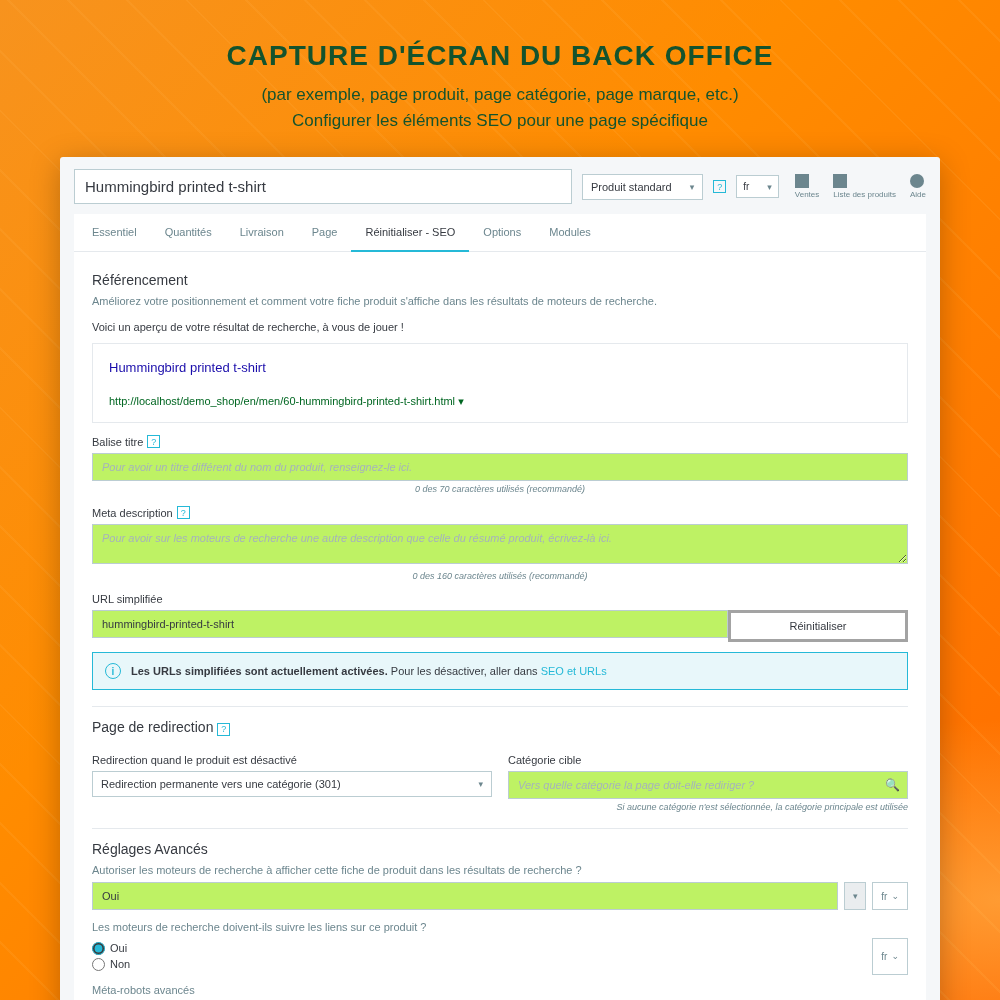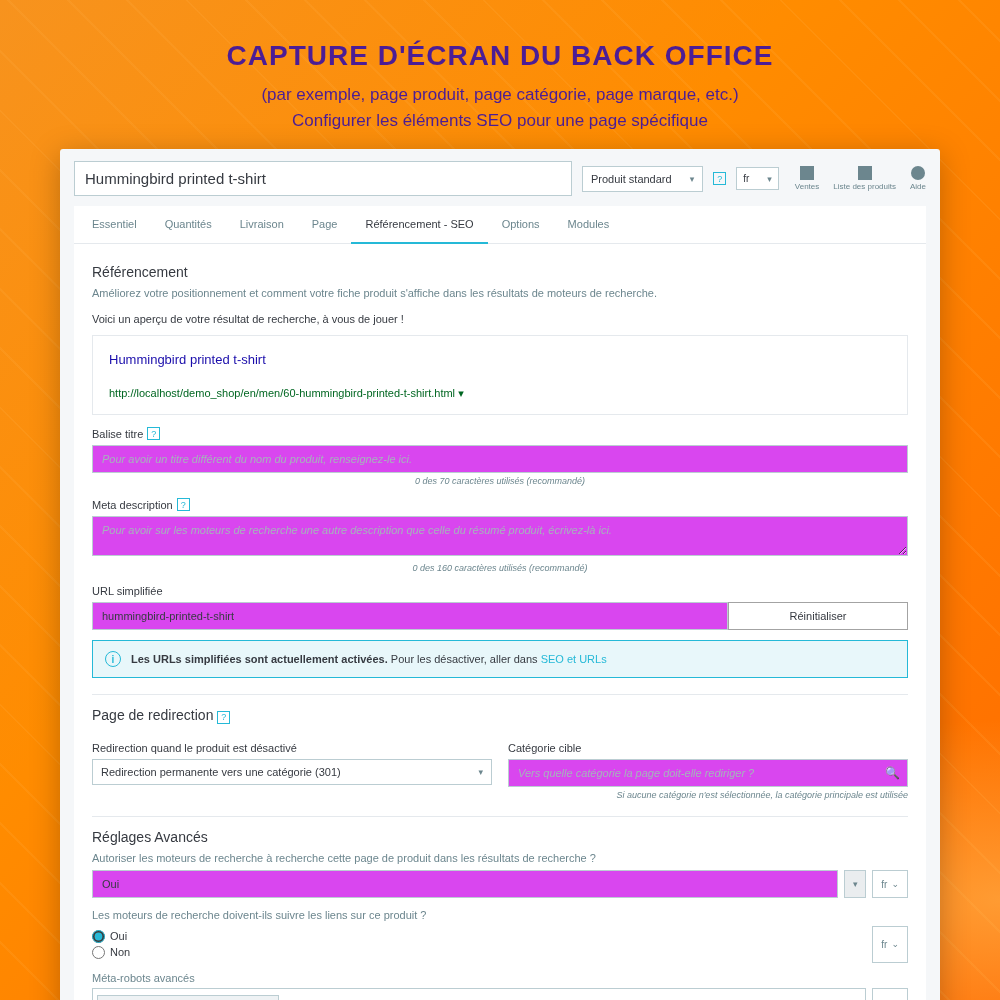--- a/index.html
+++ b/index.html
@@ -1,47 +1,47 @@
 <!DOCTYPE html>
 <html><head>
 <meta charset="utf-8">
 <style>
 *{margin:0;padding:0;box-sizing:border-box;font-family:-apple-system,BlinkMacSystemFont,"Segoe UI",Arial,sans-serif}
 body{width:1000px;height:1000px;background:linear-gradient(135deg,#f7931e 0%,#ff8c00 40%,#ff6b00 100%);position:relative;overflow:hidden}
 body::before{content:"";position:absolute;inset:0;background-image:radial-gradient(ellipse 600px 300px at 100% 90%,rgba(255,200,100,.5),transparent 60%),repeating-linear-gradient(45deg,transparent,transparent 40px,rgba(255,180,80,.15) 40px,rgba(255,180,80,.15) 42px);pointer-events:none}
-.hero{text-align:center;padding:40px 60px 16px;color:#4c1d95;position:relative;z-index:2}
+.hero{text-align:center;padding:40px 60px 24px;color:#14532d;position:relative;z-index:2}
 .hero h1{font-size:28px;font-weight:700;letter-spacing:1px;margin-bottom:10px}
 .hero p{font-size:17px;font-weight:300;line-height:1.5}
 .panel{background:#f5f7f9;margin:0 60px;border-radius:3px;box-shadow:0 6px 30px rgba(0,0,0,.25);position:relative;z-index:2;padding:0 0 14px}
 .topbar{display:flex;align-items:center;padding:12px 14px 10px;gap:10px}
 .title-input{flex:1;border:1px solid #bbcdd2;background:#fff;padding:8px 10px;font-size:15px;color:#363a41}
 .sel{border:1px solid #bbcdd2;background:#fff;padding:6px 8px;font-size:11px;color:#363a41;display:flex;align-items:center;gap:18px}
 .sel-sm{padding:5px 6px;font-size:10px}
 .caret{font-size:9px;color:#6c868e}
 .qm{display:inline-flex;width:13px;height:13px;border:1px solid #25b9d7;color:#25b9d7;font-size:9px;align-items:center;justify-content:center}
 .headicons{display:flex;gap:14px;margin-left:6px}
-.headicons .hi{display:flex;flex-direction:column;align-items:center;gap:2px;color:#6c868e;font-size:8px}
+.headicons .hi{display:flex;flex-direction:column;gap:2px;color:#6c868e;font-size:8px}
 .headicons .ico{width:14px;height:14px;background:#6c868e}
 .card{background:#fff;margin:0 14px;border:0}
 .tabs{display:flex;border-bottom:1px solid #e5e9ed;padding:0 4px}
 .tabs .tab{padding:12px 14px;font-size:11px;color:#6c868e;cursor:pointer}
 .tabs .tab.active{color:#363a41;border-bottom:2px solid #25b9d7;margin-bottom:-1px;background:#fff}
 .body{padding:16px 18px;color:#363a41}
 h3{font-size:14px;font-weight:400;margin:4px 0 6px}
 .muted{color:#6c868e;font-size:11px;line-height:1.4}
 .lab{font-size:11px;color:#363a41;margin:12px 0 5px;display:flex;align-items:center;gap:4px}
 .preview{border:1px solid #e5e9ed;padding:14px 16px;margin:10px 0 8px}
 .preview a{color:#1a0dab;font-size:13px;text-decoration:none}
 .preview .url{color:#006621;font-size:11px;margin-top:19px}
-.in{width:100%;border:1px solid #bbcdd2;padding:7px 9px;font-size:11px;color:#363a41;background:#d946ef}
+.in{width:100%;border:1px solid #bbcdd2;padding:7px 9px;font-size:11px;color:#363a41;background:#bef264}
 .in::placeholder{color:#a5b3bb;font-style:italic}
 .hint{text-align:center;font-size:9px;font-style:italic;color:#6c868e;margin-top:3px}
 .row{display:flex;gap:0}
 .row .g{flex:1}
-.btn{border:1px solid #a3a3a3;background:#fff;padding:7px 14px;font-size:11px;color:#363a41;cursor:pointer}
+.btn{border:3px solid #a3a3a3;background:#fff;padding:7px 14px;font-size:11px;color:#363a41;cursor:pointer}
 .alert{border:1px solid #25b9d7;background:#e8f7fa;padding:10px 12px;font-size:11px;color:#363a41;margin-top:10px;display:flex;gap:10px;align-items:center}
 .alert .ii{width:16px;height:16px;border:1.5px solid #25b9d7;border-radius:50%;display:inline-flex;align-items:center;justify-content:center;color:#25b9d7;font-size:10px;font-weight:700}
 .alert b{font-weight:700}
 .alert a{color:#25b9d7;text-decoration:none}
 hr{border:none;border-top:1px solid #e5e9ed;margin:16px 0 12px}
 .row2{display:flex;gap:16px}
 .row2 .col{flex:1}
 .selwide{width:100%;display:flex;justify-content:space-between}
 .search{position:relative}
 .search .mag{position:absolute;right:8px;top:7px;color:#6c868e;font-size:12px}
@@ -91,21 +91,21 @@
         </div>
     </div>
   </div>
 
   <div class="card">
     <div class="tabs" id="tabs">
         <div class="tab">Essentiel</div>
         <div class="tab">Quantités</div>
         <div class="tab">Livraison</div>
         <div class="tab">Page</div>
-        <div class="tab active">Référencement - SEO</div>
+        <div class="tab active">Réinitialiser - SEO</div>
         <div class="tab">Options</div>
         <div class="tab">Modules</div>
       </div>
 
     <div class="body">
       <h3>Référencement</h3>
       <p class="muted">Améliorez votre positionnement et comment votre fiche produit s'affiche dans les résultats de moteurs de recherche.</p>
       <p class="lab">Voici un aperçu de votre résultat de recherche, à vous de jouer !</p>
       <div class="preview">
         <a>Hummingbird printed t-shirt</a>
@@ -151,21 +151,21 @@
         <div class="col">
           <div class="lab">Catégorie cible</div>
           <div class="search"><input class="in" placeholder="Vers quelle catégorie la page doit-elle rediriger ?" style=""><span class="mag">🔍</span></div>
         </div>
       </div>
       <div class="footnote">Si aucune catégorie n'est sélectionnée, la catégorie principale est utilisée</div>
 
       <hr>
 
       <h3>Réglages Avancés</h3>
-      <p class="muted" style="margin-bottom:4px">Autoriser les moteurs de recherche à recherche cette page de produit dans les résultats de recherche ?</p>
+      <p class="muted" style="margin-bottom:4px">Autoriser les moteurs de recherche à afficher cette fiche de produit dans les résultats de recherche ?</p>
       <div class="flexline">
         <div class="in-wrap"><input class="in" readonly="" value="Oui" style=""></div>
         <div class="graysel">▾</div>
         <div class="langsel">
             <span>fr</span>
             <span class="caret">⌄</span>
           </div>
       </div>
 
       <p class="muted" style="margin:10px 0 2px">Les moteurs de recherche doivent-ils suivre les liens sur ce produit ?</p>

